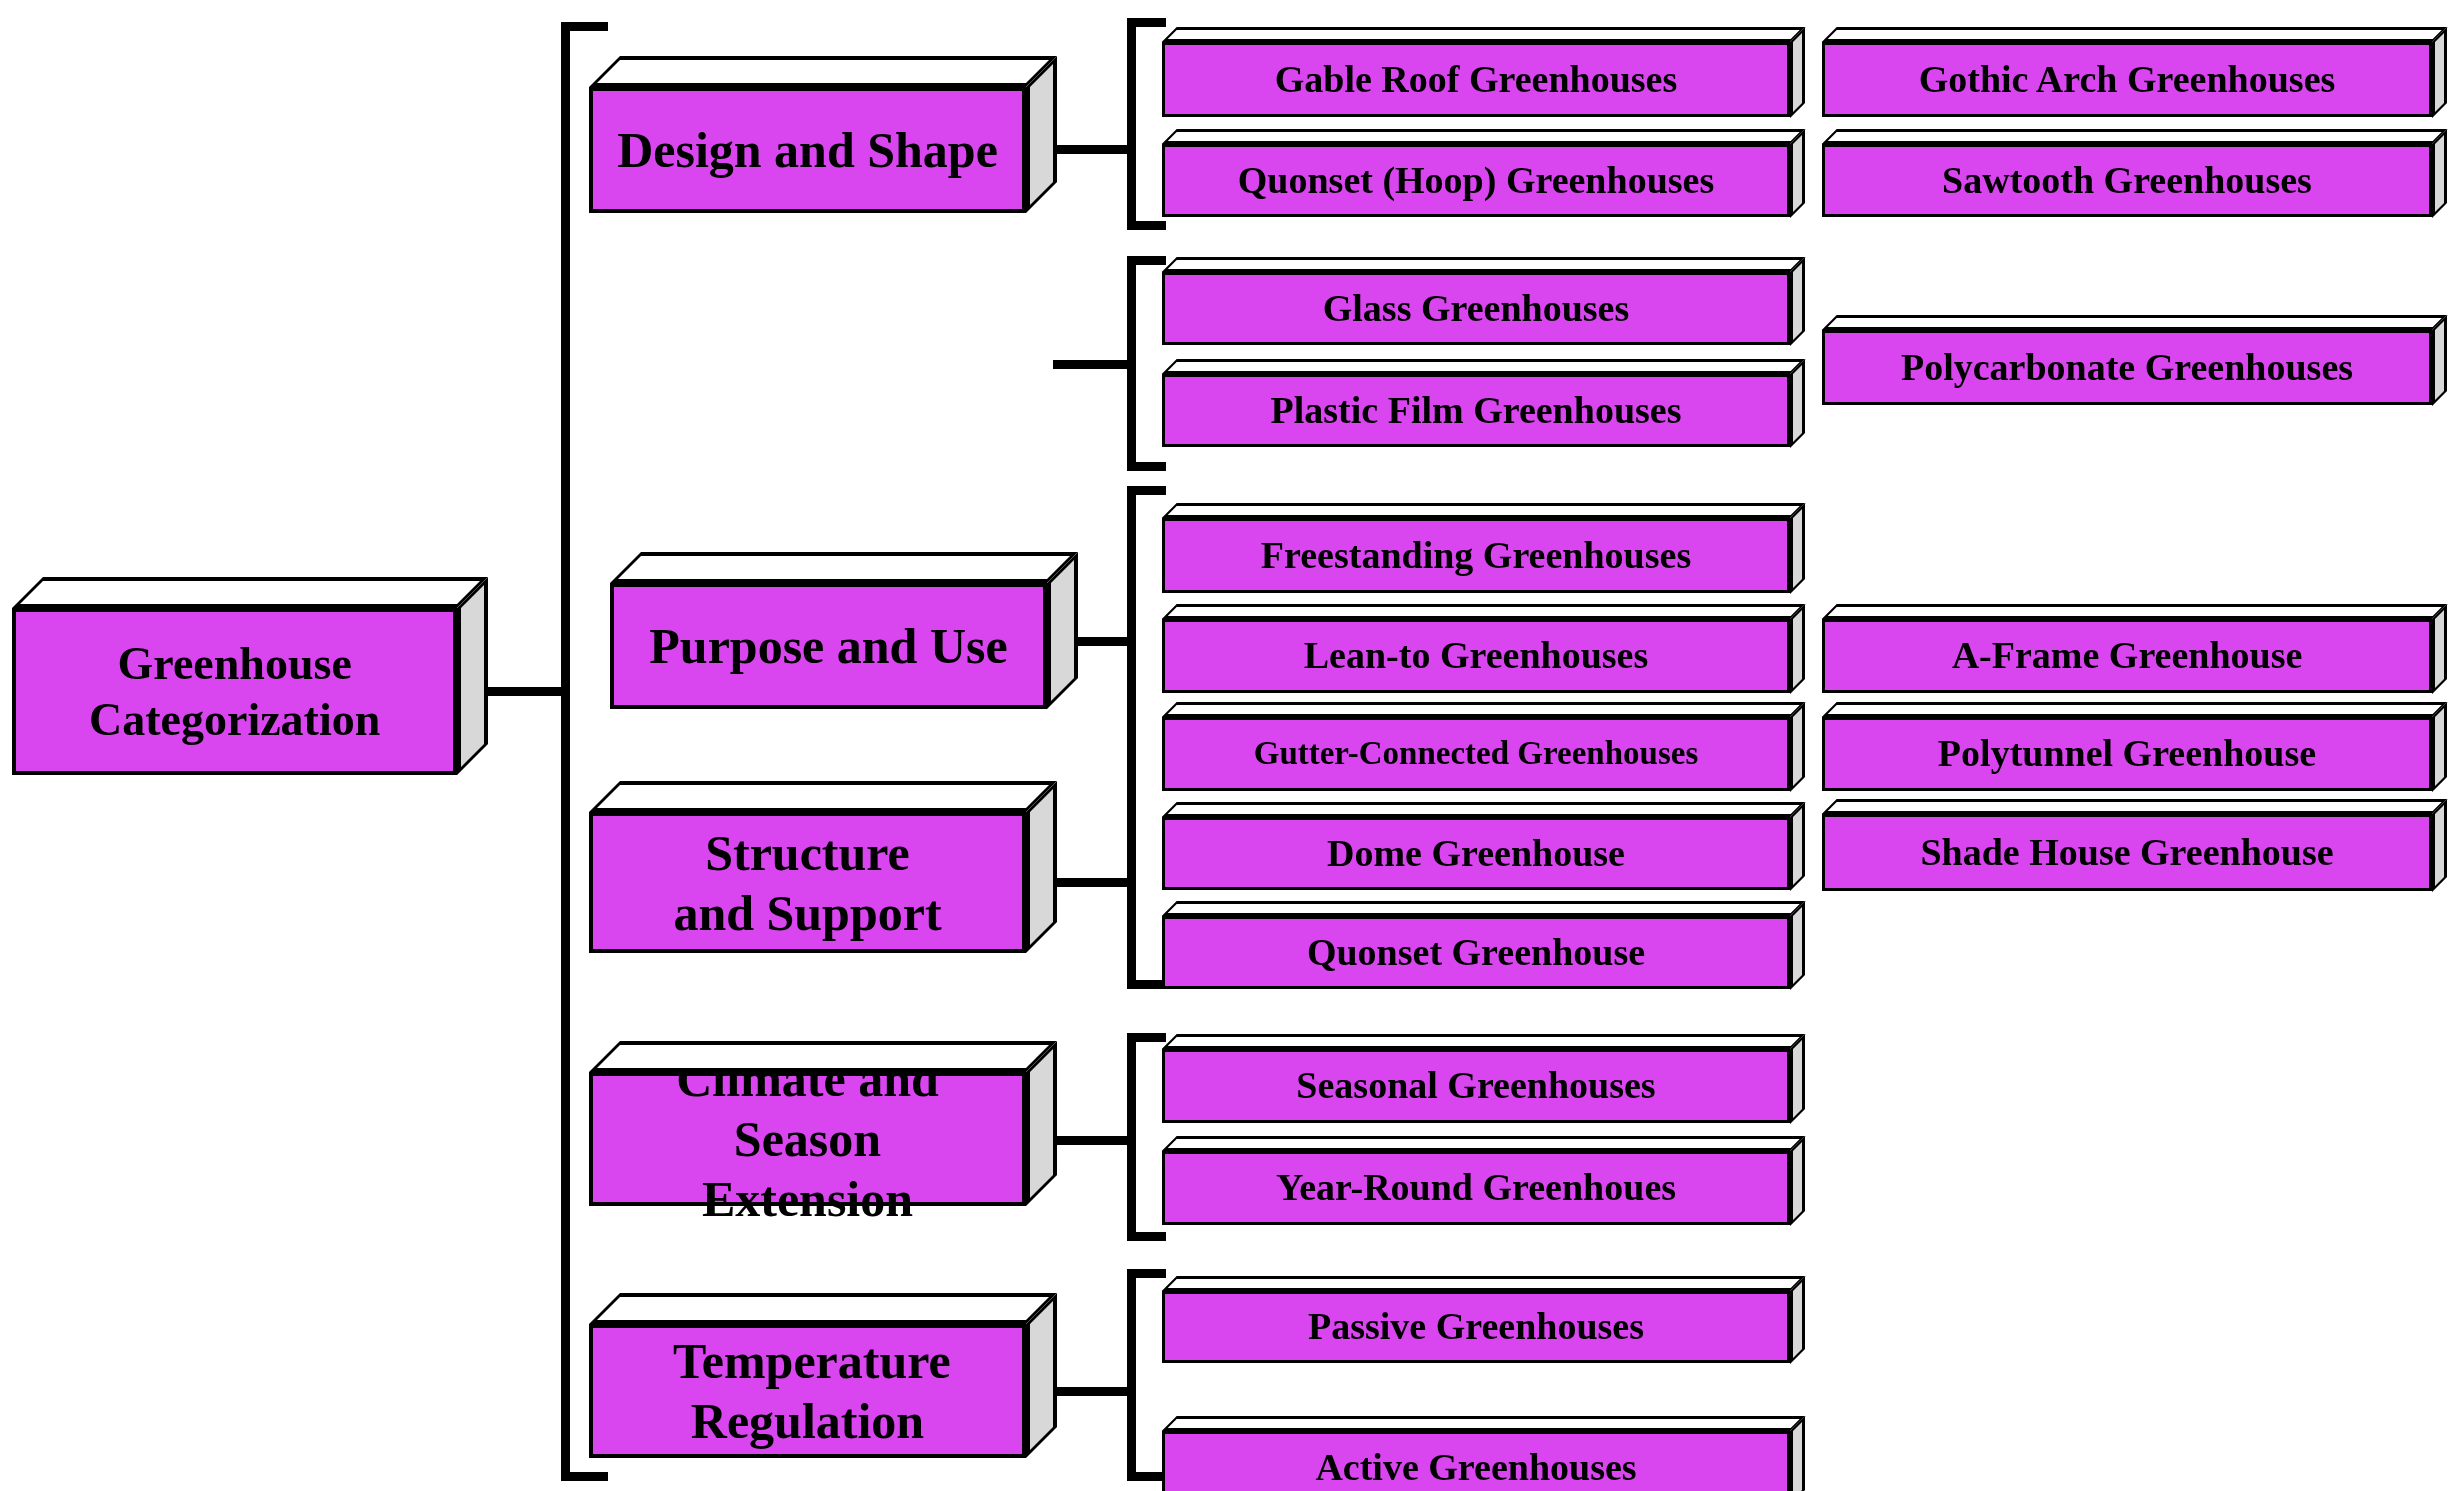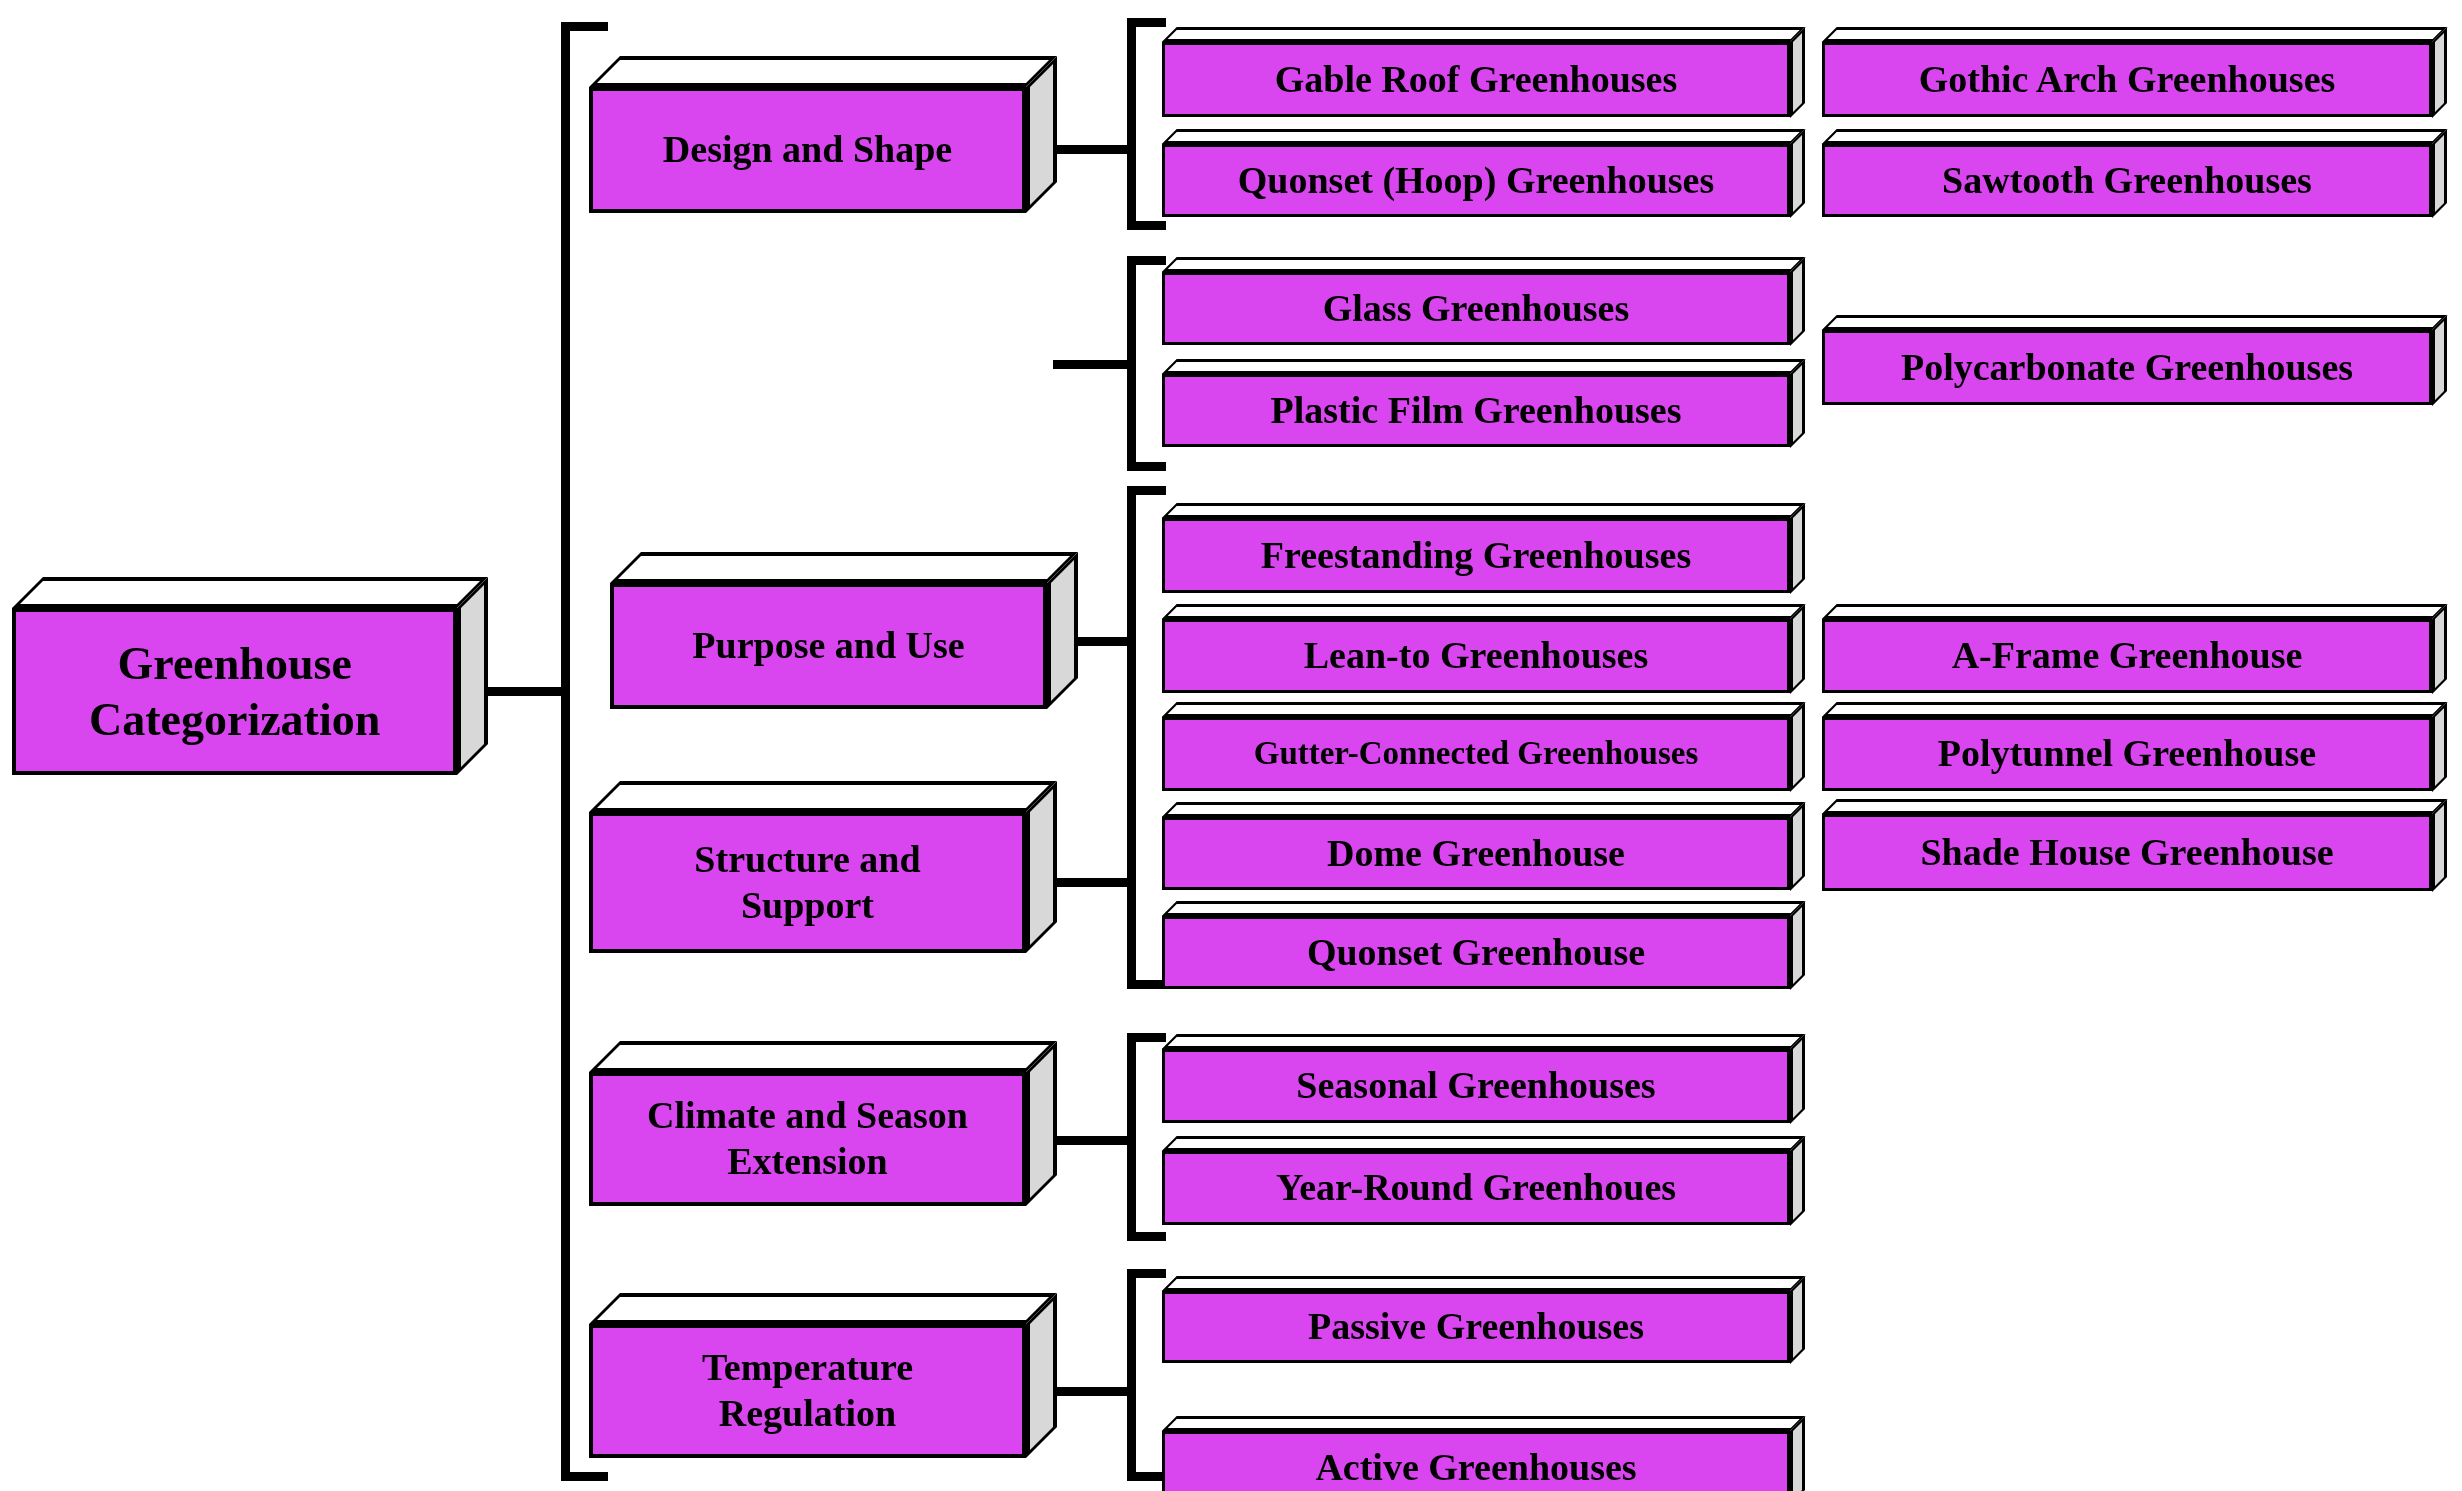--- a/index.html
+++ b/index.html
@@ -27,21 +27,21 @@
   }
   .b3::after{ 
     content:"";position:absolute;box-sizing:border-box;
     top:calc(-1 * var(--bw));
     right:calc(-1 * var(--d) - var(--bw));
     width:var(--d);
     height:calc(100% + 2 * var(--bw));
     background:#d8d8d8;border:var(--bw) solid #000;
     transform:skewY(-45deg);transform-origin:left top;
   }
-  .cat{--d:31px;--bw:4.1px;font-size:38px;}
+  .cat{--d:31px;--bw:4.1px;font-size:50px;}
   .leaf{font-size:38px;white-space:nowrap;}
   .root{--d:31px;--bw:4.1px;font-size:46px;}
   .b3 .lbl{display:block;line-height:1.2;}
   .ln{position:absolute;background:#000;z-index:1;}
 </style>
 </head>
 <body>
 
 <div id="stage">
 

